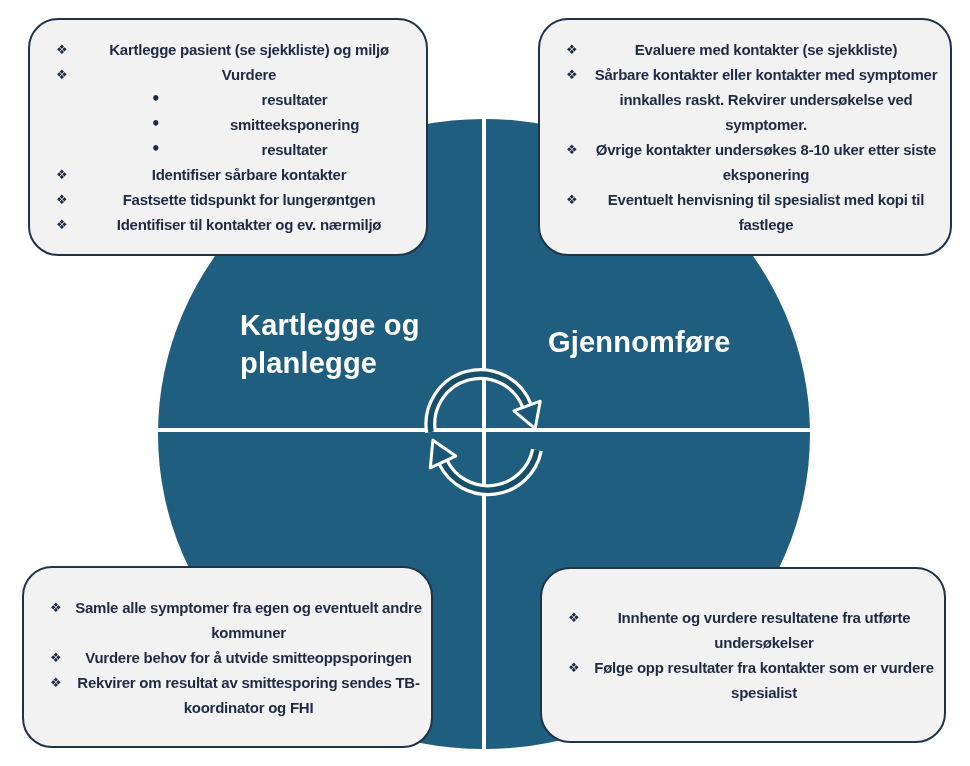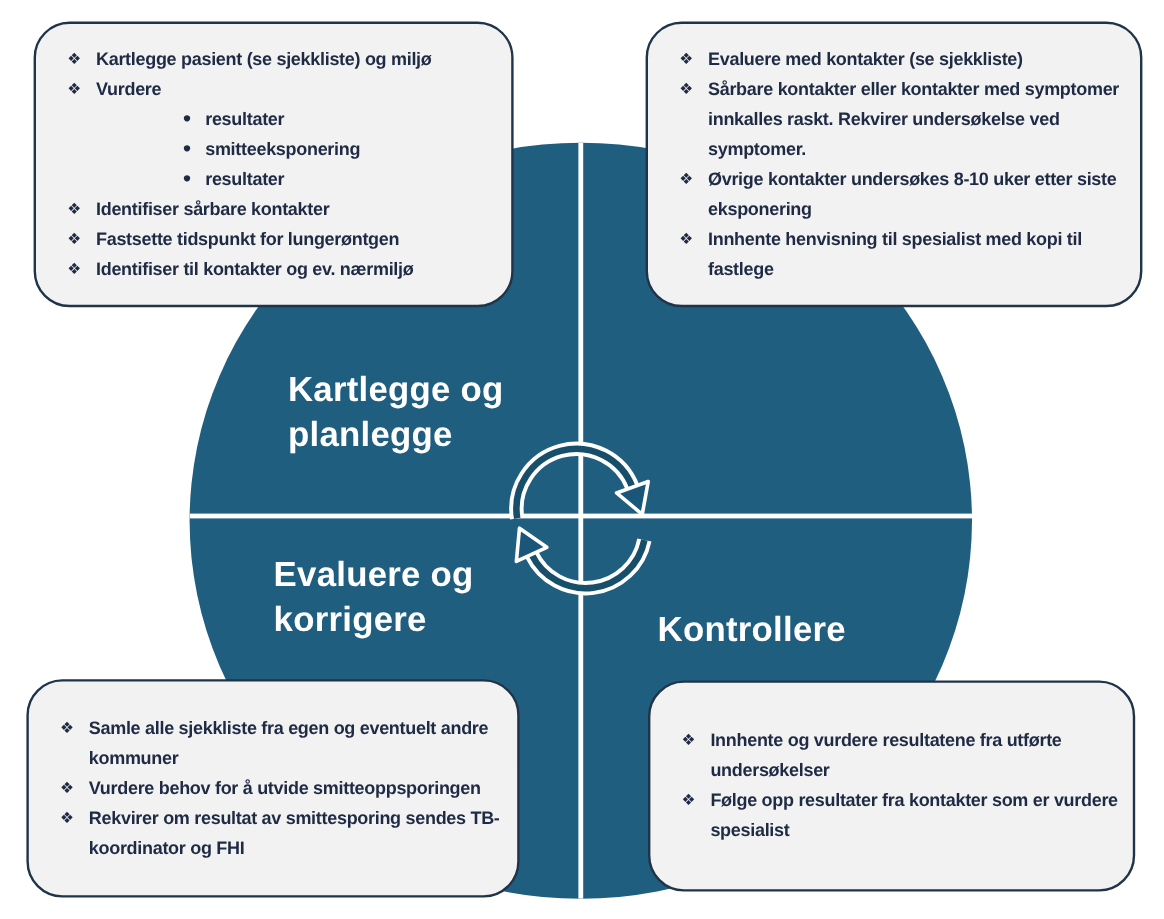--- a/index.html
+++ b/index.html
@@ -35,37 +35,36 @@
   .box-br{left:540px;top:567px;width:406px;height:176px;}
   .list{
     list-style:none;margin:0;padding:0;width:100%;
     font-size:15px;font-weight:700;color:#1F2A44;line-height:25px;letter-spacing:-0.25px;
   }
   .item{display:flex;align-items:flex-start;}
   .item .blt{
     flex:none;width:24px;font-family:"DejaVu Sans",sans-serif;
     font-size:13px;line-height:25px;color:#1F2A44;
   }
-  .item .txt{flex:1;min-width:0;}
+  .item .txt{flex:1;min-width:0;text-align:center;}
   .item.sub{margin-left:95px;}
   .item.sub .blt{width:20px;font-size:15px;}
 </style>
 </head>
 <body>
 
 <div class="stage">
 
   <div class="circle">
     <div class="hline"></div>
     <div class="vline"></div>
   </div>
 
   <div class="qlabel q-plan">Kartlegge og planlegge</div>
-  <div class="qlabel q-act">Evaluere og korrigere</div>
-  <div class="qlabel q-check nowrap">Kontrollere</div>
+  <div class="qlabel q-do nowrap">Gjennomføre</div>
 
   <svg class="arrows" viewBox="0 0 970 766">
     <g>
       <path d="M 431 432 A 50 50 0 0 1 527 406" fill="none" stroke="#ffffff" stroke-width="12"></path>
       <path d="M 431 432 A 50 50 0 0 1 527 406" fill="none" stroke="#174E6A" stroke-width="5.5"></path>
       <polygon points="540.2,401.2 513.8,410.8 535.2,428.6" fill="#1A567A" stroke="#ffffff" stroke-width="3" stroke-linejoin="round"></polygon>
     </g>
     <g>
       <path d="M 537 450 A 50 50 0 0 1 443 462" fill="none" stroke="#ffffff" stroke-width="12"></path>
       <path d="M 537 450 A 50 50 0 0 1 443 462" fill="none" stroke="#174E6A" stroke-width="5.5"></path>
@@ -119,30 +118,30 @@
       <li class="item">
         <span class="blt">❖</span>
         <span class="txt">Sårbare kontakter eller kontakter med symptomer innkalles raskt. Rekvirer undersøkelse ved symptomer.</span>
       </li>
       <li class="item">
         <span class="blt">❖</span>
         <span class="txt">Øvrige kontakter undersøkes 8-10 uker etter siste eksponering</span>
       </li>
       <li class="item">
         <span class="blt">❖</span>
-        <span class="txt">Innhente henvisning til spesialist med kopi til fastlege</span>
+        <span class="txt">Eventuelt henvisning til spesialist med kopi til fastlege</span>
       </li>
     </ul>
   </div>
 
   <div class="callout box-bl">
     <ul class="list">
       <li class="item">
         <span class="blt">❖</span>
-        <span class="txt">Samle alle sjekkliste fra egen og eventuelt andre kommuner</span>
+        <span class="txt">Samle alle symptomer fra egen og eventuelt andre kommuner</span>
       </li>
       <li class="item">
         <span class="blt">❖</span>
         <span class="txt">Vurdere behov for å utvide smitteoppsporingen</span>
       </li>
       <li class="item">
         <span class="blt">❖</span>
         <span class="txt">Rekvirer om resultat av smittesporing sendes TB-koordinator og FHI</span>
       </li>
     </ul>

